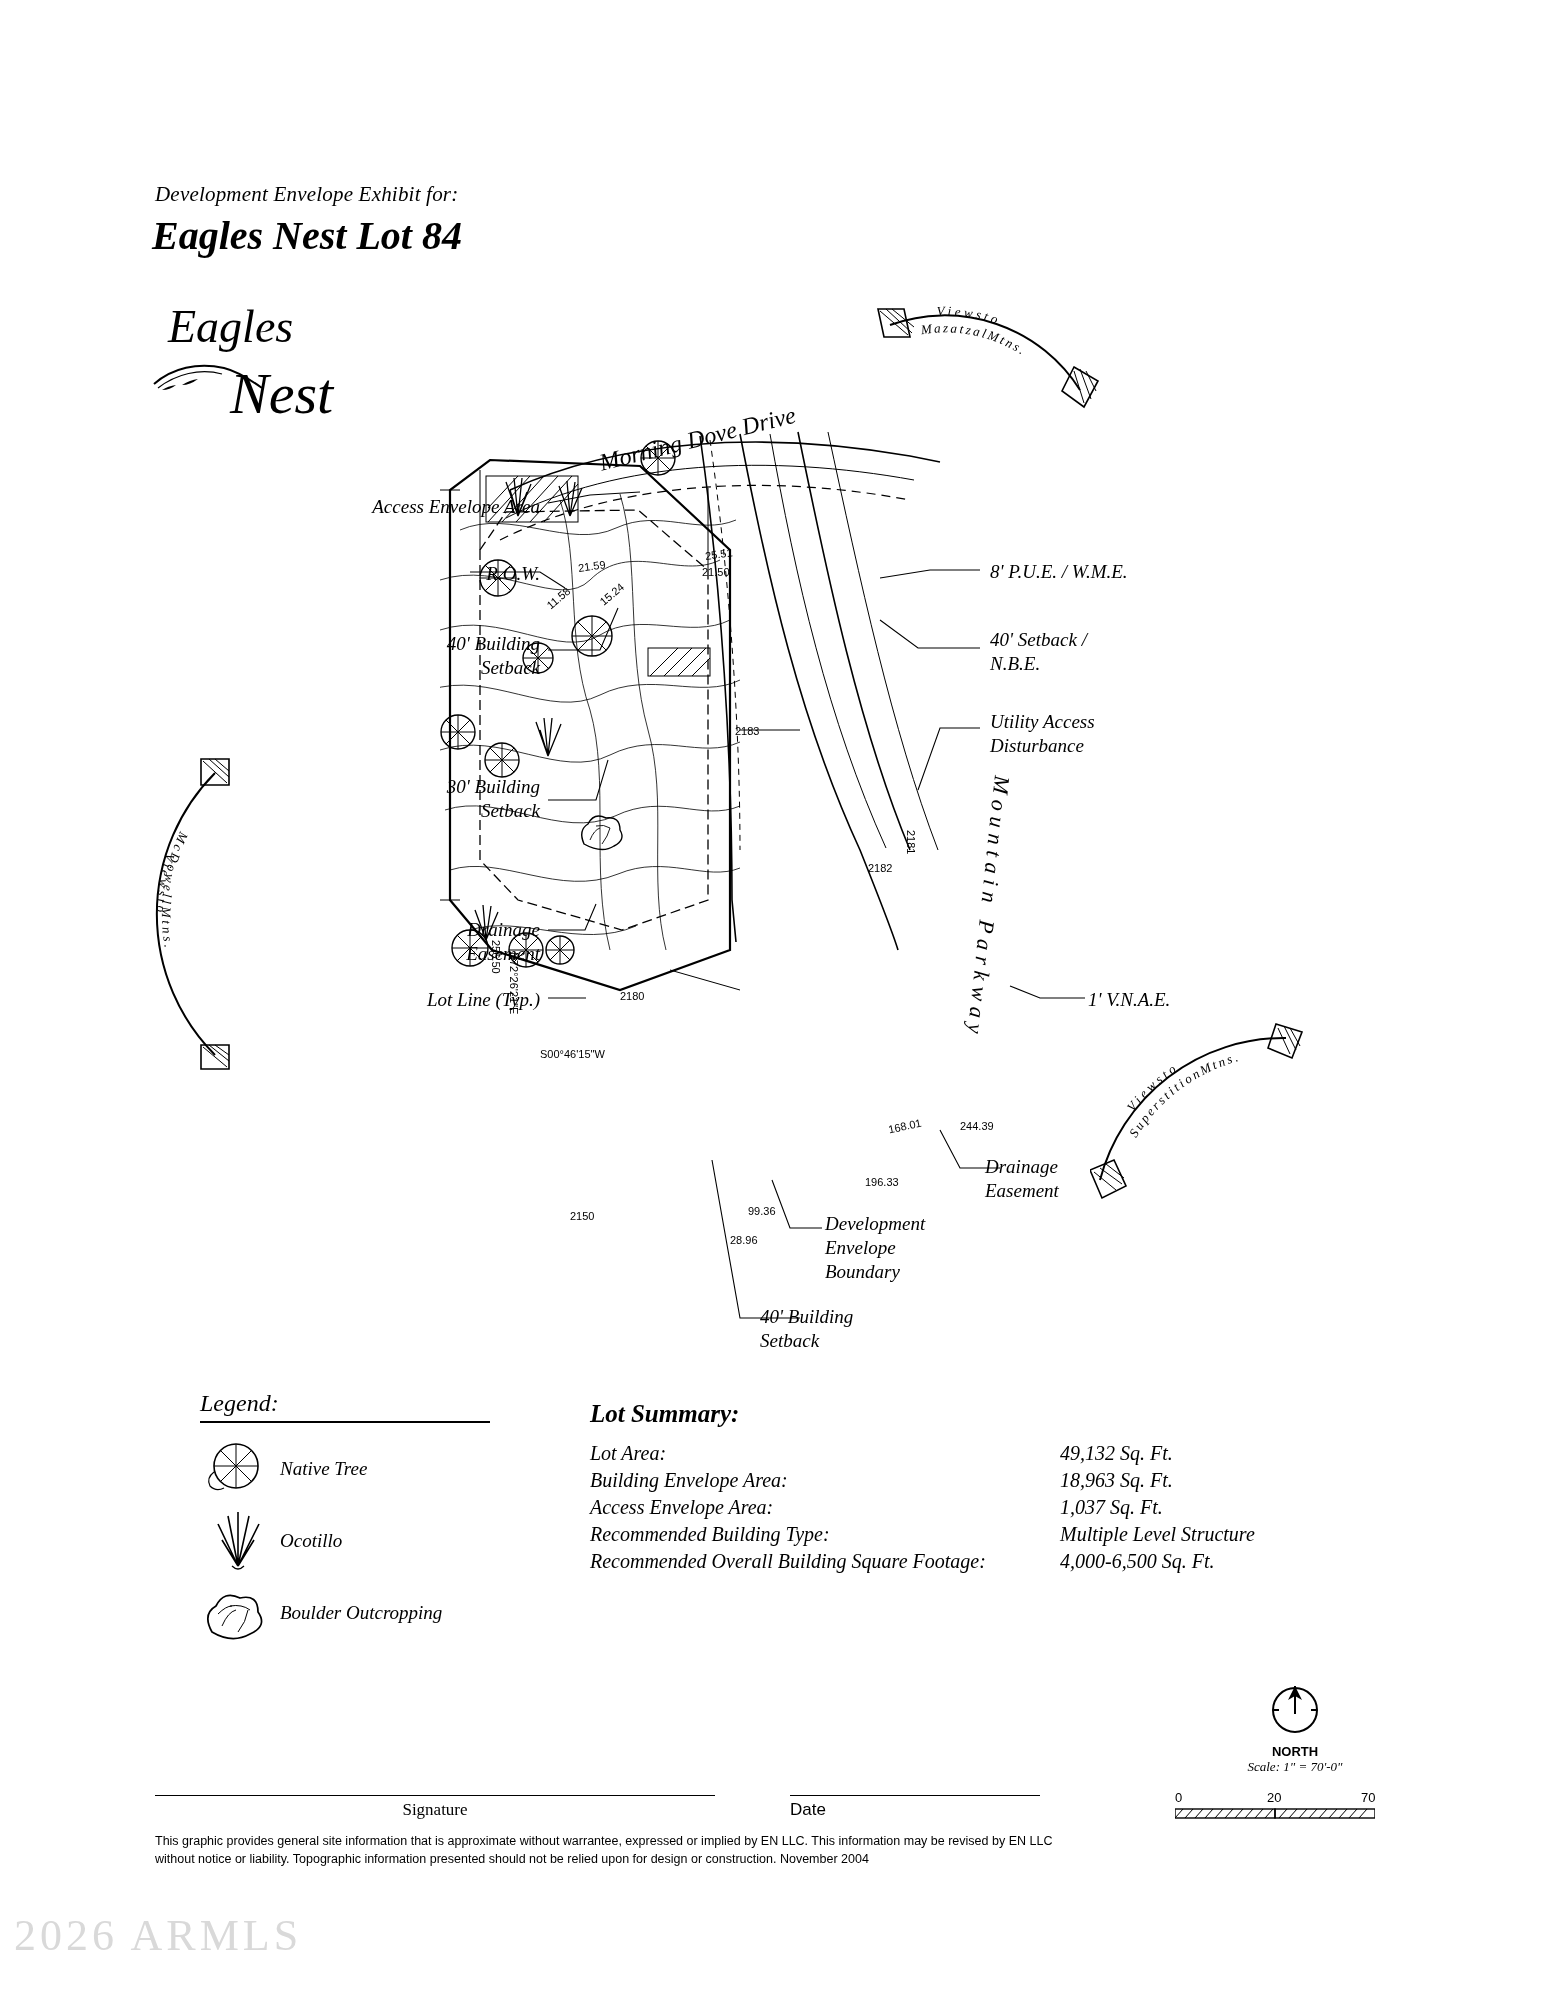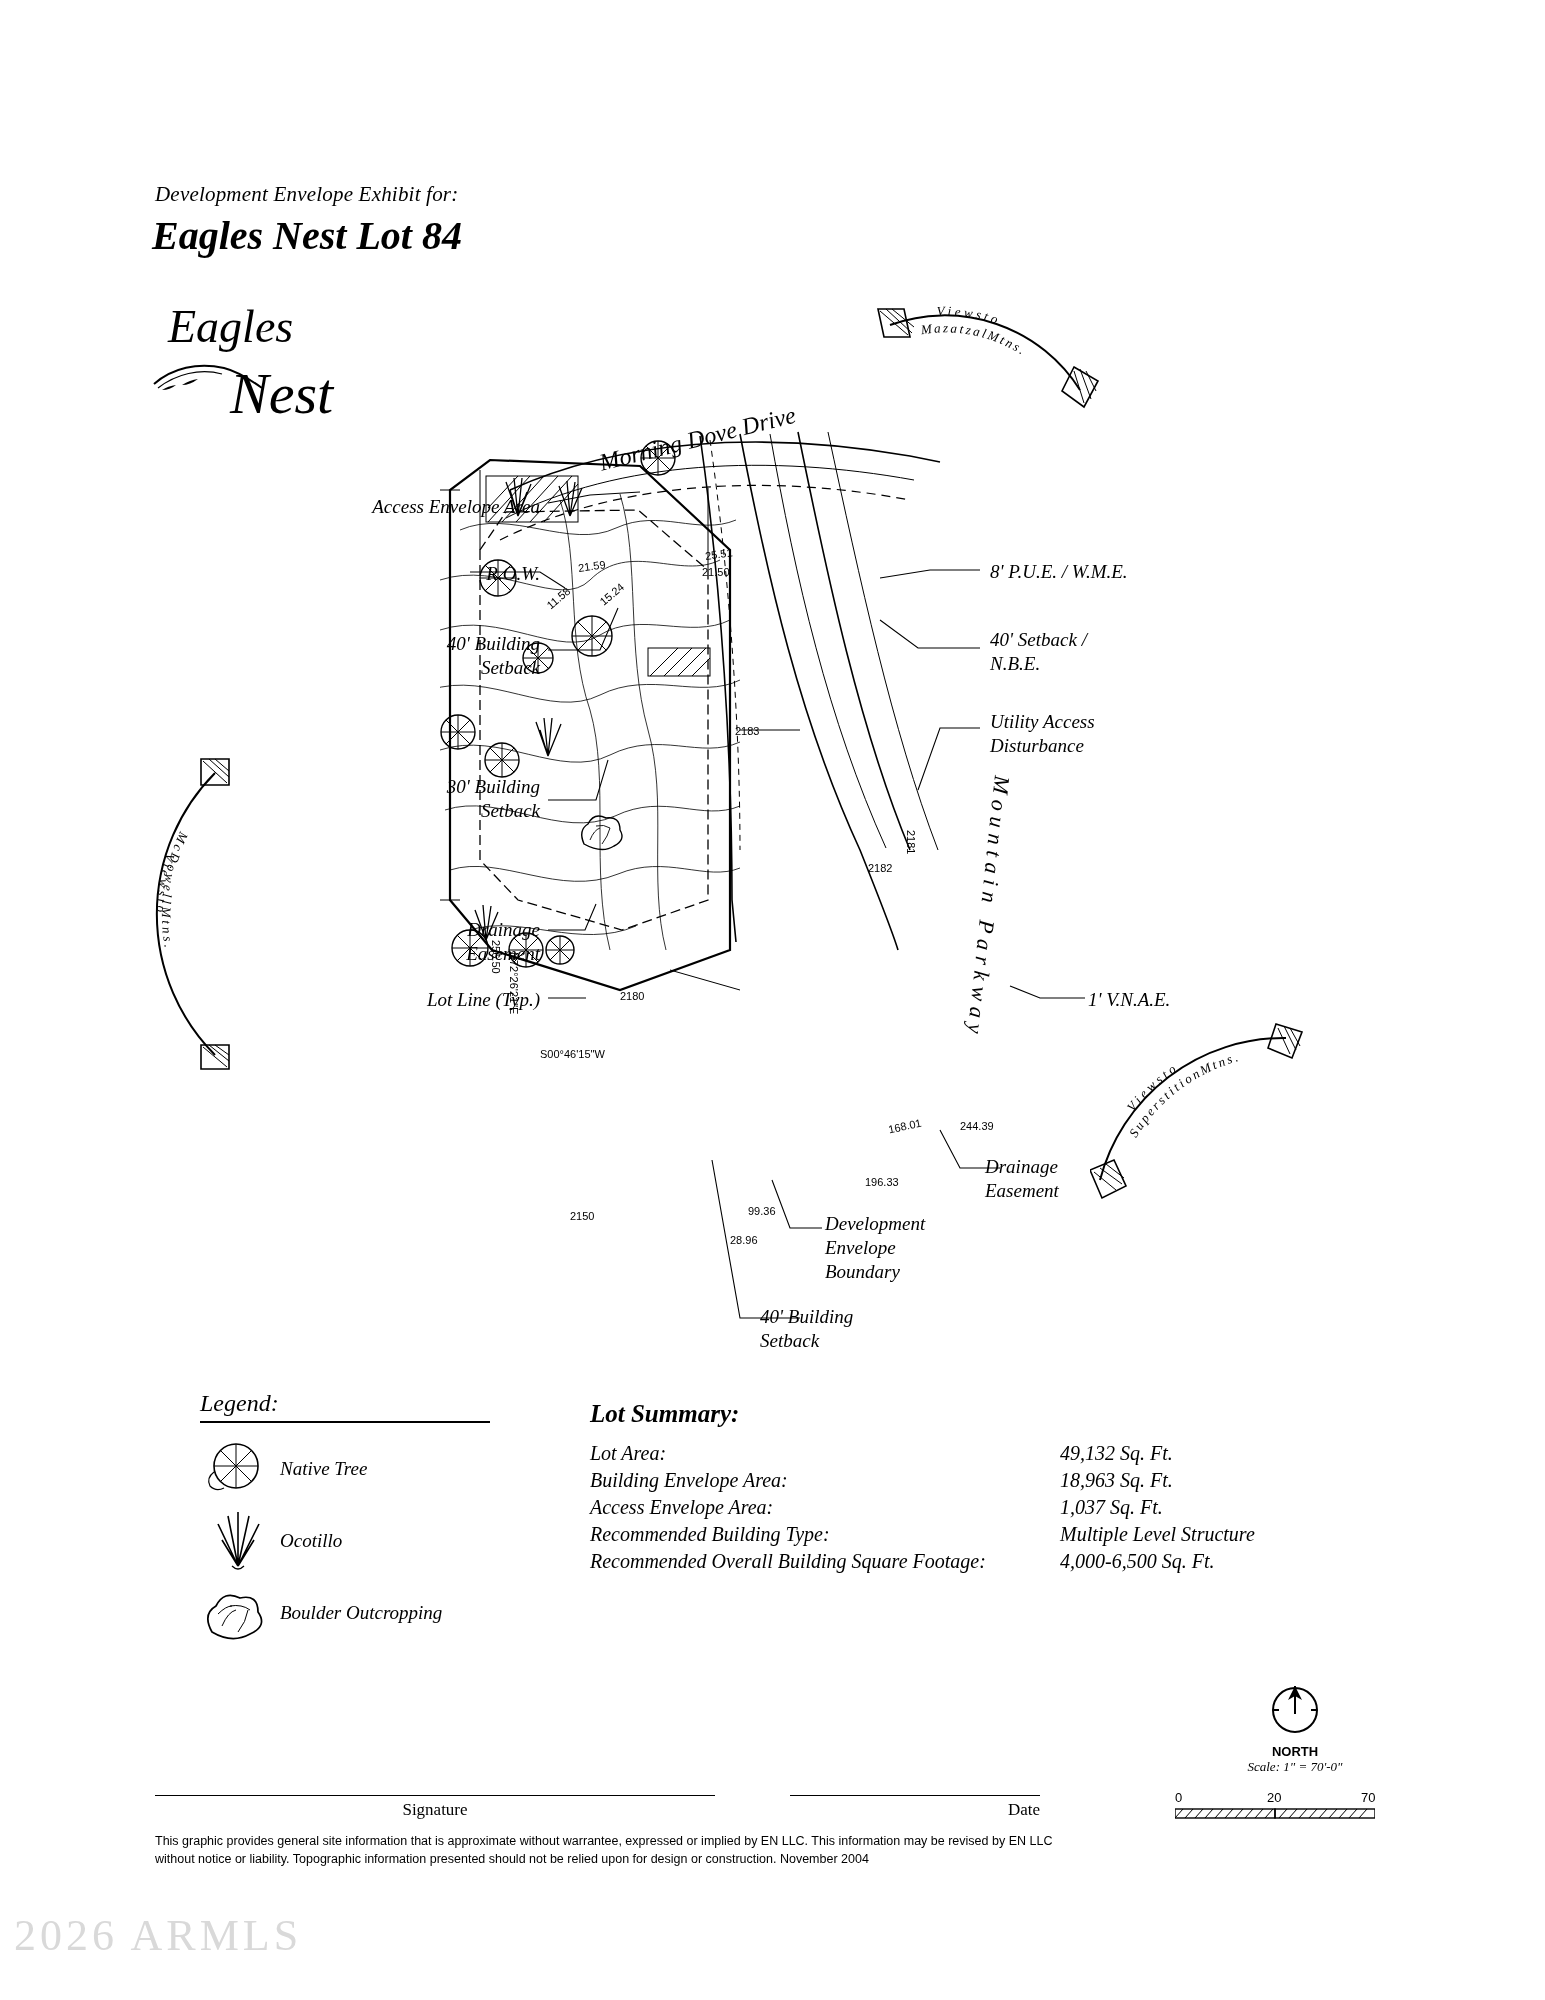--- a/index.html
+++ b/index.html
@@ -51,22 +51,22 @@
   .north .scale{font-size:13px;font-style:italic;font-family:"Liberation Serif",serif;}
   .bar{position:absolute;left:1175px;top:1790px;width:200px;}
   .bar .nums{position:relative;height:16px;font-size:13px;font-family:"Liberation Sans",sans-serif;}
   .bar .nums span{position:absolute;top:0;}
 
   
   .sigline{position:absolute;left:155px;top:1795px;width:560px;border-top:1.5px solid #000;}
   .dateline{position:absolute;left:790px;top:1795px;width:250px;border-top:1.5px solid #000;}
   .sig-lab{position:absolute;left:155px;top:1800px;width:560px;text-align:center;
            font-size:17px;font-family:"Liberation Serif",serif;}
-  .date-lab{position:absolute;left:790px;top:1800px;width:250px;text-align:right;
-            font-size:17px;font-family:Liberation Serif, serif;}
+  .date-lab{position:absolute;left:790px;top:1800px;width:250px;text-align:left;
+            font-size:17px;font-family:Liberation Sans, sans-serif;}
   .disclaimer{position:absolute;left:155px;top:1832px;width:940px;font-size:12.5px;
               line-height:1.45;font-family:"Liberation Sans",sans-serif;}
 
   .watermark{position:absolute;left:14px;top:1910px;font-size:44px;letter-spacing:4px;
              color:#d9d9d9;font-family:Liberation Serif, serif;}
   .road-name{position:absolute;font-size:24px;font-style:italic;font-family:"Liberation Serif",serif;}
   .dim{position:absolute;font-size:11px;font-family:"Liberation Sans",sans-serif;}
 </style>
 </head>
 <body>

